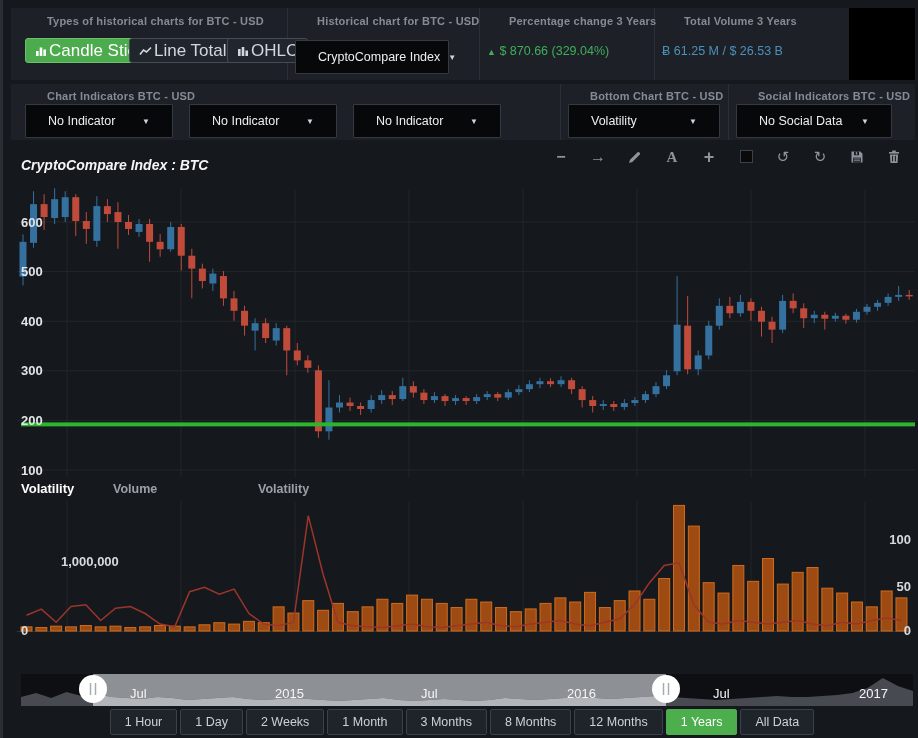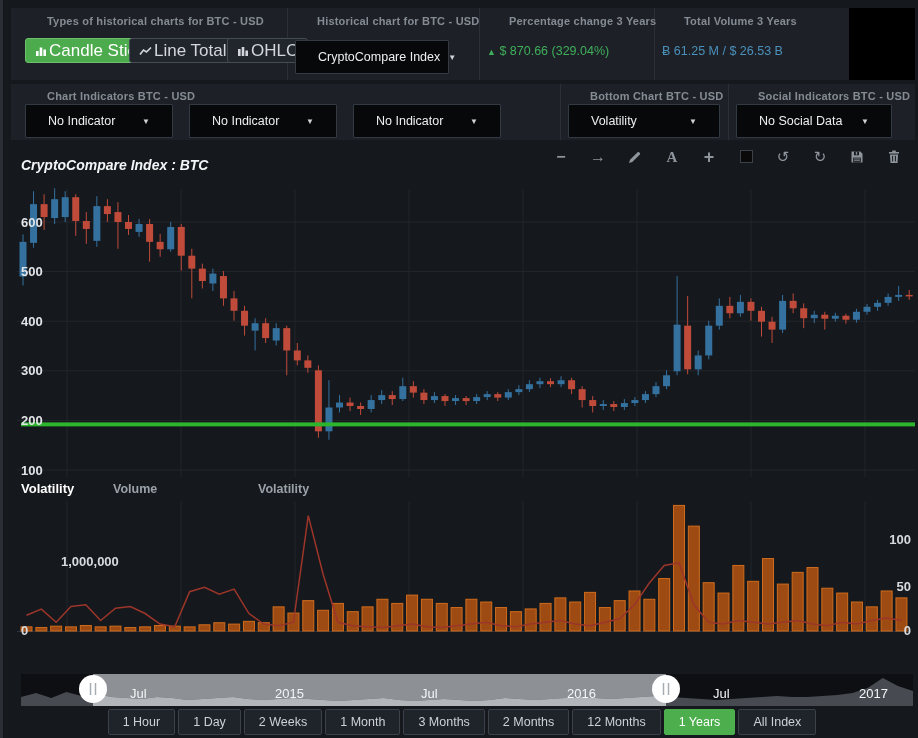--- a/index.html
+++ b/index.html
@@ -444,17 +444,17 @@
       <line x1="657.5" y1="12" x2="657.5" y2="24" stroke="#a7acb2" stroke-width="1.5"></line>
     </g>
   </svg>
 
 <div class="range-row" id="range-row">
     <button class="range-btn">1 Hour</button>
     <button class="range-btn">1 Day</button>
     <button class="range-btn">2 Weeks</button>
     <button class="range-btn">1 Month</button>
     <button class="range-btn">3 Months</button>
-    <button class="range-btn">2 Months</button>
+    <button class="range-btn">8 Months</button>
     <button class="range-btn">12 Months</button>
     <button class="range-btn active">1 Years</button>
-    <button class="range-btn">All Index</button>
+    <button class="range-btn">All Data</button>
   </div>
 
 </body></html>

